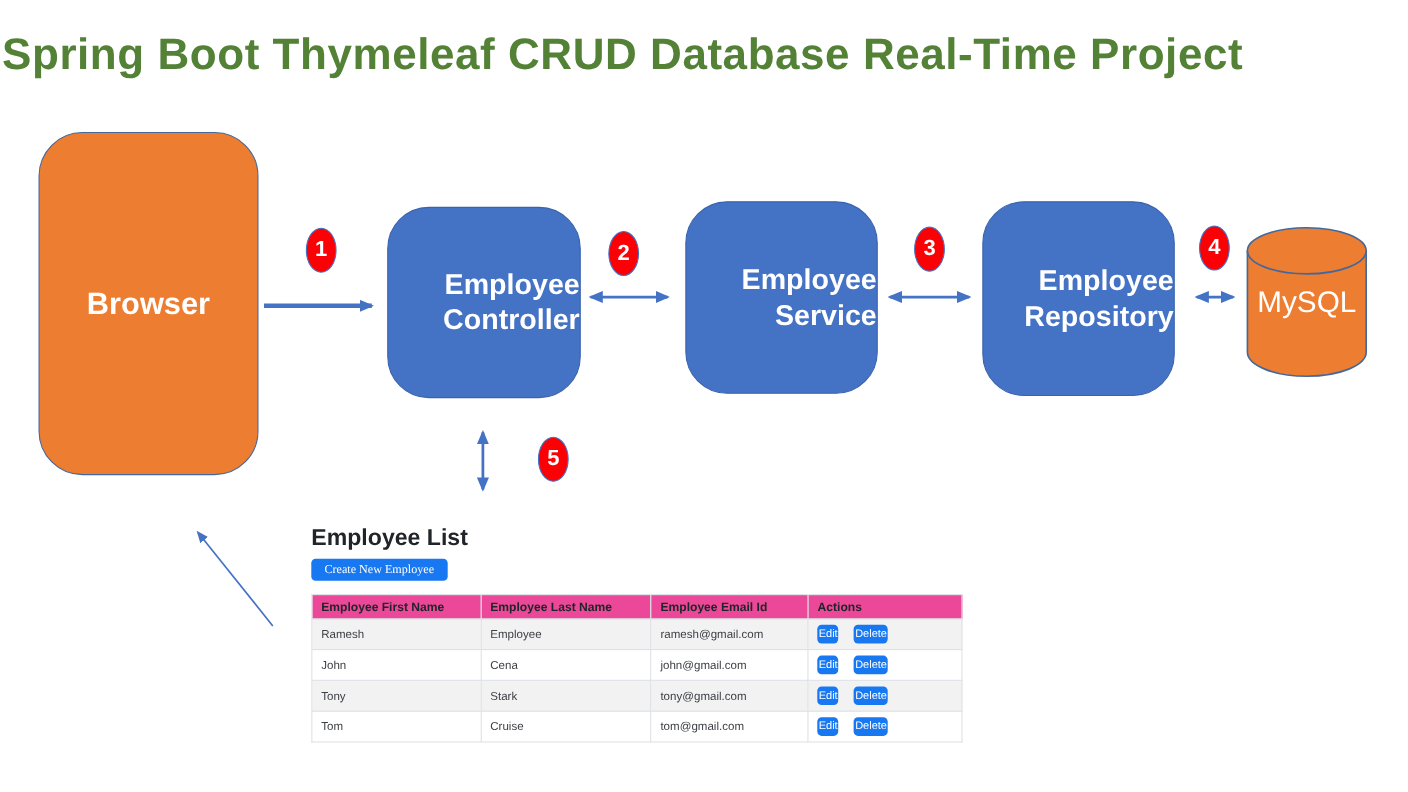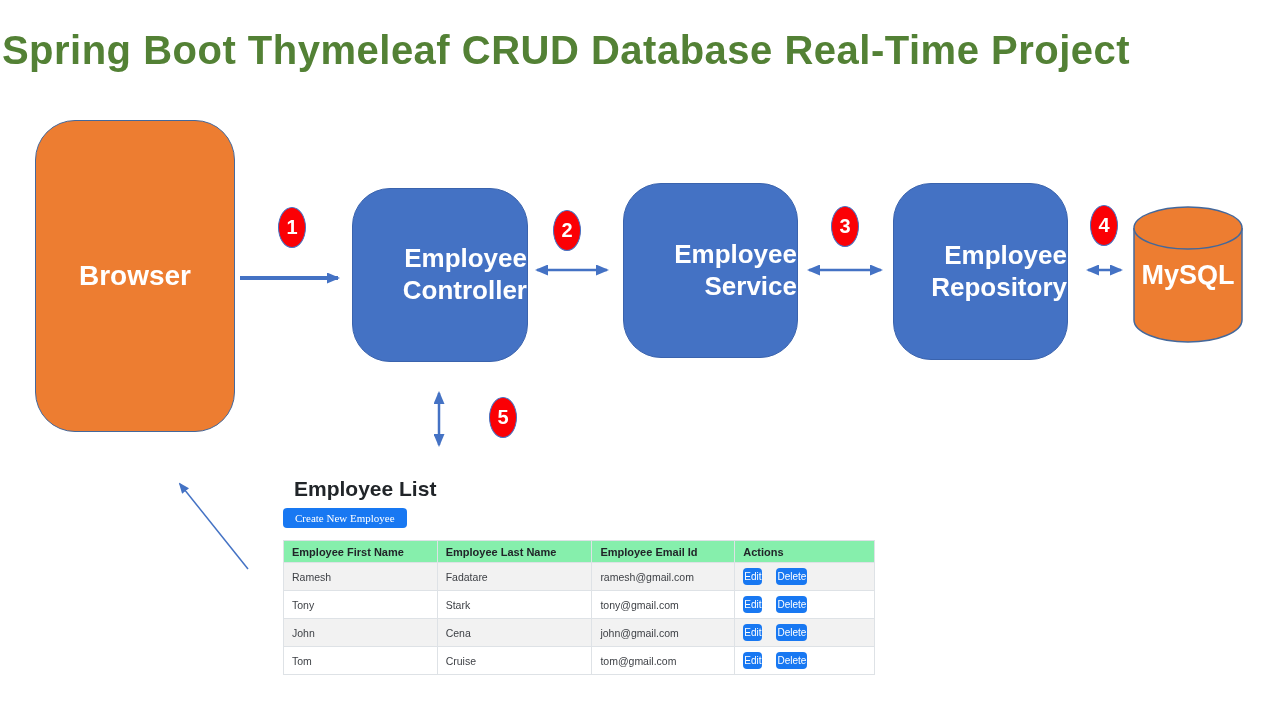--- a/index.html
+++ b/index.html
@@ -62,21 +62,21 @@
     left: 1131px; top: 204px;
     width: 114px; height: 144px;
   }
   .node-mysql svg { position: absolute; left: 0; top: 0; }
   .mysql-label {
     position: absolute;
     left: 0; top: 56px;
     width: 114px;
     text-align: center;
     color: #ffffff;
-    font-weight: bold;
+    font-weight: normal;
     font-size: 27px;
   }
 
   
   .badge {
     position: absolute;
     width: 28px; height: 41px;
     border-radius: 50%;
     background: #fb0005;
     border: 1.5px solid #4472C4;
@@ -105,21 +105,20 @@
   .panel {
     position: absolute;
     left: 283px; top: 477px;
     width: 600px;
     color: #212529;
   }
   .panel-title {
     font-size: 21px;
     font-weight: 600;
     color: #212529;
-    margin-left: 11px;
   }
   .create-btn {
     display: inline-block;
     margin-top: 7px;
     background: #1878f2;
     color: #ffffff;
     border: none;
     border-radius: 4px;
     font-family: Liberation Serif, serif;
     font-size: 11px;
@@ -136,21 +135,21 @@
     border: 1px solid #dee2e6;
     text-align: left;
     vertical-align: middle;
   }
   .emp-table th {
     font-size: 11px;
     font-weight: bold;
     color: #212529;
     padding: 4px 8px;
     height: 22px;
-    background: #86efac;
+    background: #ec4899;
   }
   .emp-table td {
     font-size: 10.5px;
     color: #3c3f44;
     padding: 0 8px;
     height: 28px;
     margin-top: 20px;
   }
   .emp-table tbody tr:nth-child(odd) { background: #f2f2f2; }
   .col-1 { width: 154px; }
@@ -243,46 +242,46 @@
         <tr>
           <th class="col-1">Employee First Name</th>
           <th class="col-2">Employee Last Name</th>
           <th class="col-3">Employee Email Id</th>
           <th class="col-4">Actions</th>
         </tr>
       </thead>
       <tbody>
         <tr>
           <td>Ramesh</td>
-          <td>Fadatare</td>
+          <td>Employee</td>
           <td>ramesh@gmail.com</td>
+          <td>
+            <button class="action-btn edit">Edit</button>
+            <button class="action-btn">Delete</button>
+          </td>
+        </tr>
+        <tr>
+          <td>John</td>
+          <td>Cena</td>
+          <td>john@gmail.com</td>
           <td>
             <button class="action-btn edit">Edit</button>
             <button class="action-btn">Delete</button>
           </td>
         </tr>
         <tr>
           <td>Tony</td>
           <td>Stark</td>
           <td>tony@gmail.com</td>
           <td>
             <button class="action-btn edit">Edit</button>
             <button class="action-btn">Delete</button>
           </td>
         </tr>
         <tr>
-          <td>John</td>
-          <td>Cena</td>
-          <td>john@gmail.com</td>
-          <td>
-            <button class="action-btn edit">Edit</button>
-            <button class="action-btn">Delete</button>
-          </td>
-        </tr>
-        <tr>
           <td>Tom</td>
           <td>Cruise</td>
           <td>tom@gmail.com</td>
           <td>
             <button class="action-btn edit">Edit</button>
             <button class="action-btn">Delete</button>
           </td>
         </tr>
       </tbody>
     </table>

